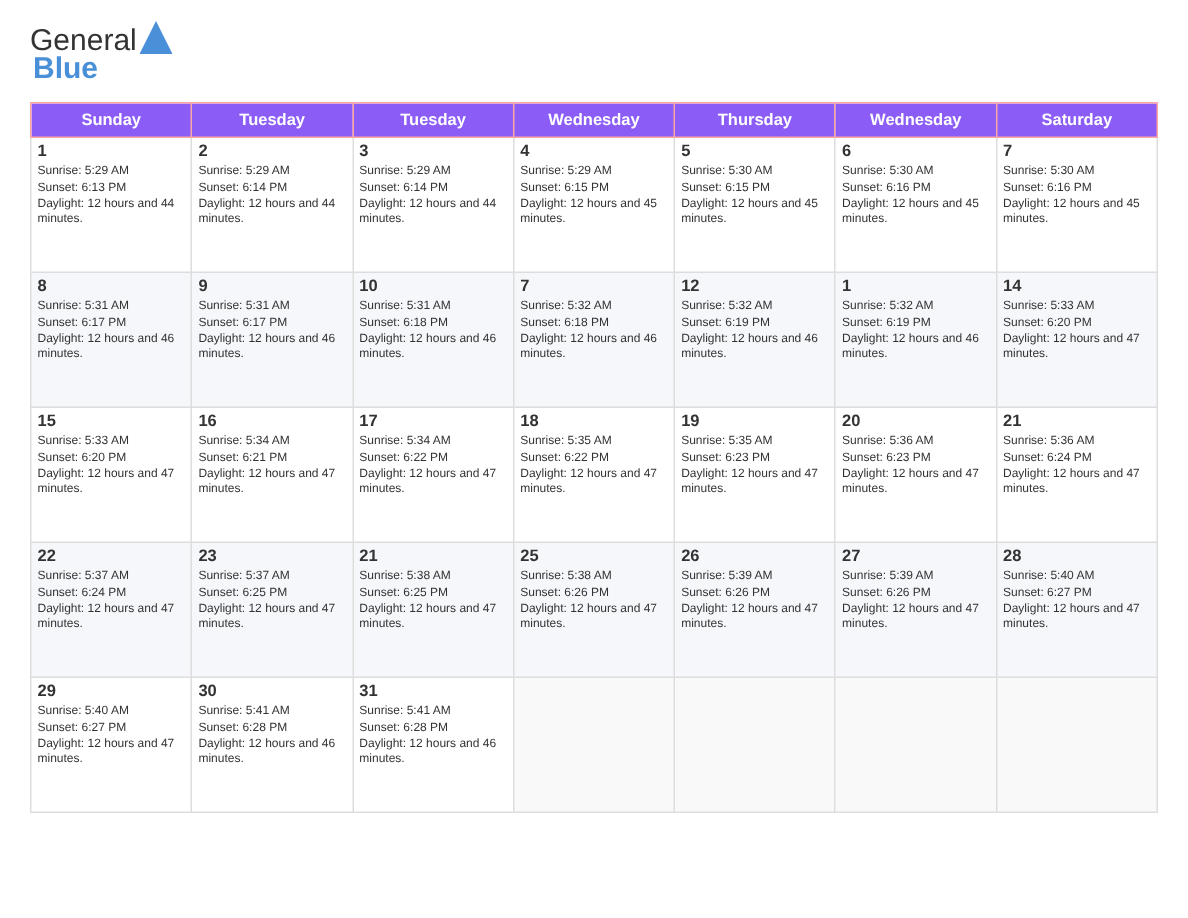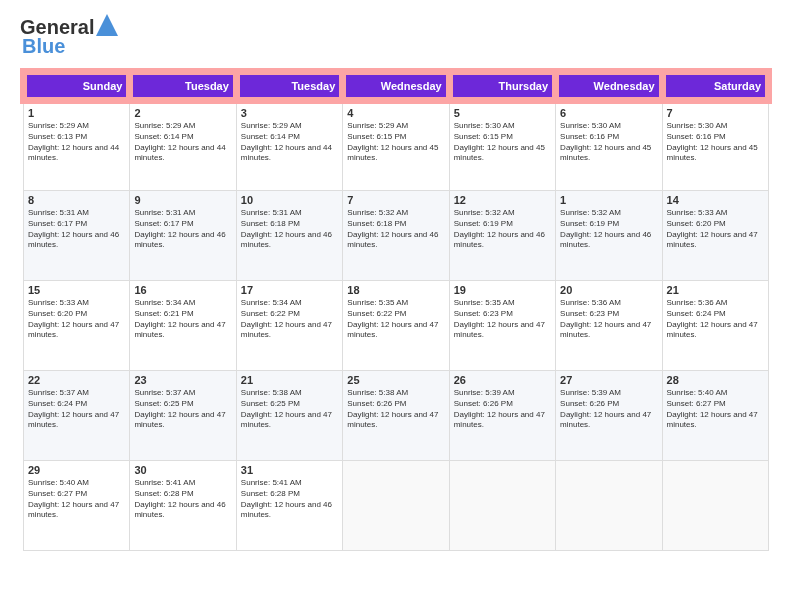--- a/index.html
+++ b/index.html
@@ -40,27 +40,27 @@
       font-size: 14px;
       color: #555;
       font-weight: normal;
     }
     table {
       width: 100%;
       border-collapse: collapse;
       table-layout: fixed;
     }
     thead th {
-      background-color: #6d28d9;
+      background-color: #8b5cf6;
       color: #fff;
       font-size: 11px;
       font-weight: bold;
       padding: 5px 4px;
-      border: 7px solid #fca5a5;
-      text-align: right;
+      border: 1px solid #fca5a5;
+      text-align: center;
     }
     tbody td {
       vertical-align: top;
       font-size: 8.5px;
       color: #333;
       padding: 3px 4px;
       border: 1px solid #ddd;
       height: 90px;
       background: #fff;
     }
@@ -82,21 +82,21 @@
       background: #f9f9f9;
     }
   </style>
 </head>
 <body>
 
 <div class="page">
   <div class="header">
     <div class="logo">
       <div style="display:flex;align-items:center;">
-        <span style="font-size:20px;font-weight:bold;color:#333;">General</span>
+        <span style="font-size:20px;font-weight:normal;color:#333;">General</span>
         <svg width="22" height="22" viewBox="0 0 22 22" style="margin-left:2px;margin-top:-6px;">
           <polygon points="0,22 11,0 22,22" fill="#4a90d9"></polygon>
         </svg>
       </div>
       <span style="font-size:20px;font-weight:bold;color:#4a90d9;margin-top:-4px;margin-left:2px;">Blue</span>
     </div>
     <div class="title-block">
       <h1></h1>
       <h2></h2>
     </div>

